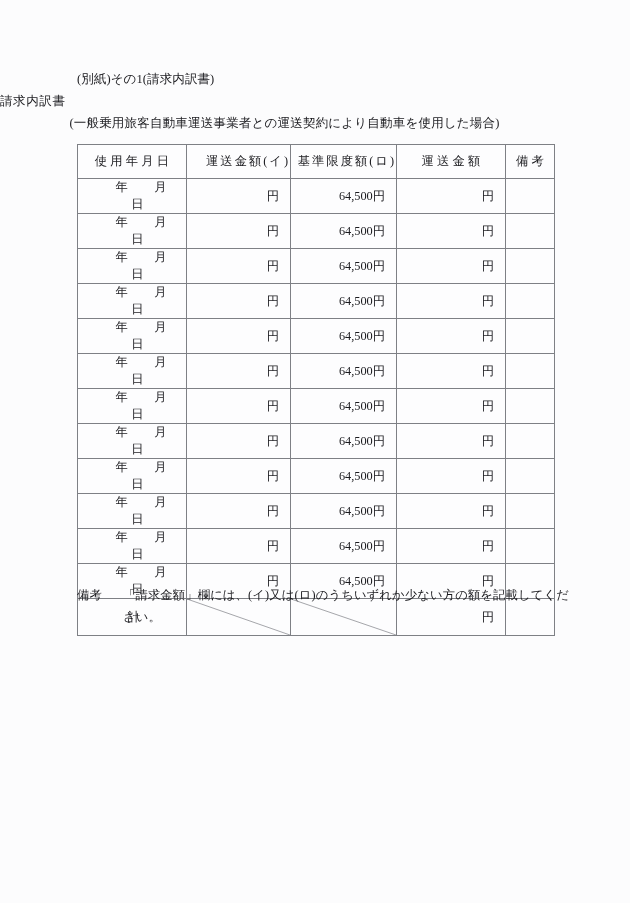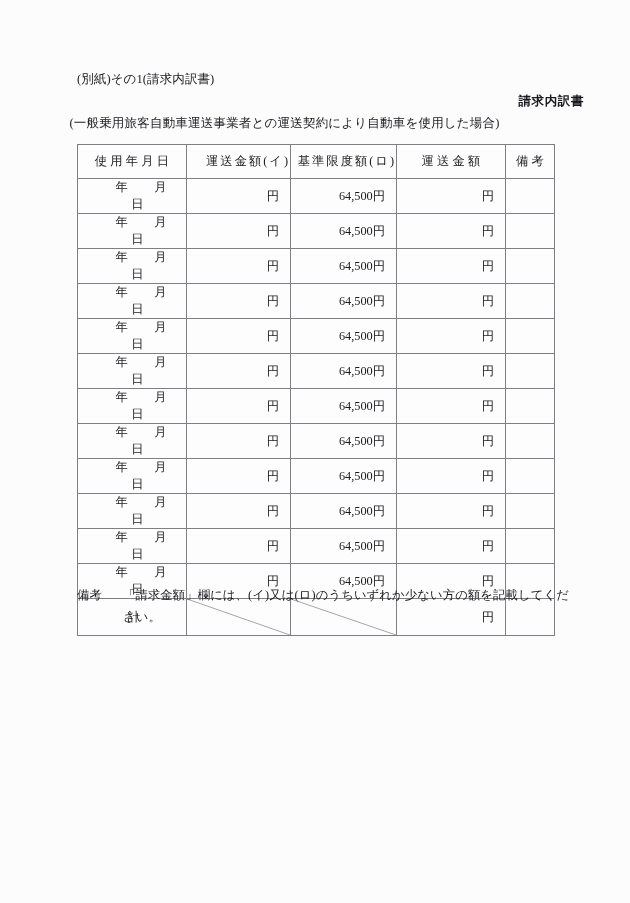--- a/index.html
+++ b/index.html
@@ -28,24 +28,23 @@
     top: 71px;
     font-size: 12.5px;
     letter-spacing: 0.1px;
     white-space: nowrap;
   }
   .doc-title {
     position: absolute;
     left: 0;
     right: 0;
     top: 93px;
-    text-align: right;
+    text-align: left;
     font-size: 12.5px;
     letter-spacing: 0.6px;
-    font-weight: bold;
   }
   .doc-subtitle {
     position: absolute;
     left: 0;
     right: 15px;
     top: 115px;
     text-align: center;
     font-size: 12.5px;
     letter-spacing: 0.2px;
   }

